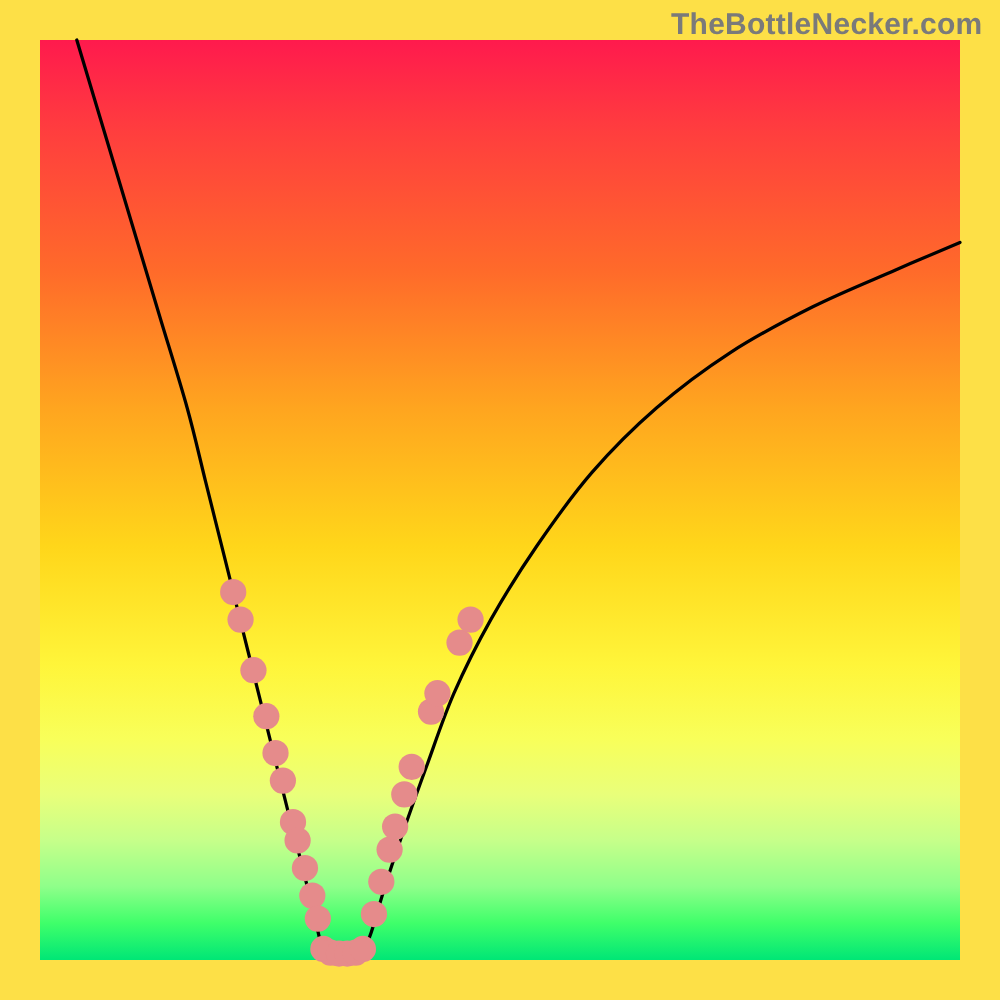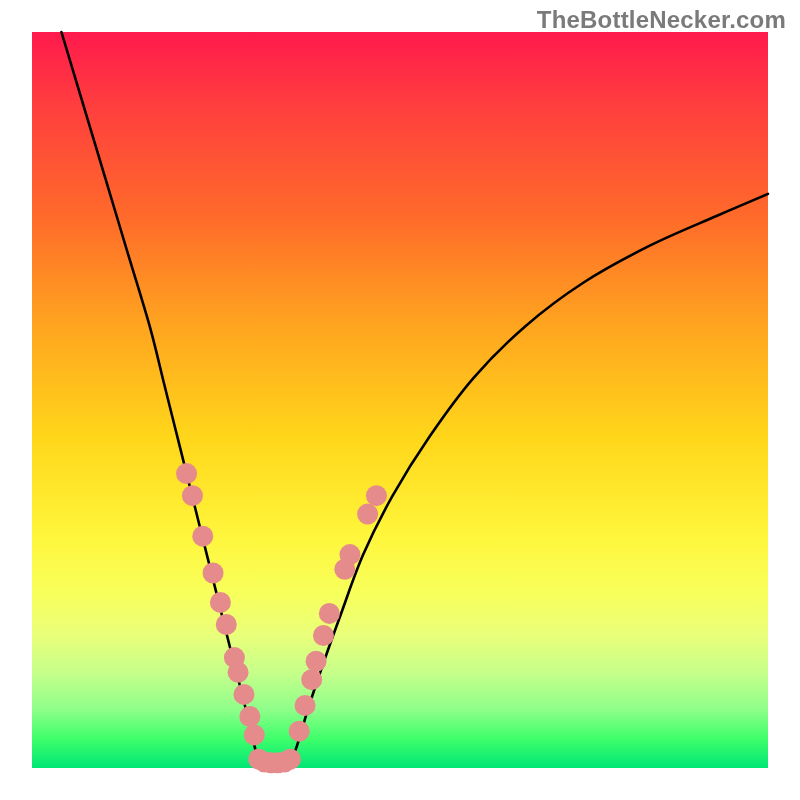--- a/index.html
+++ b/index.html
@@ -8,21 +8,21 @@
     width: 800px;
     height: 800px;
     overflow: hidden;
     background: #000;
     font-family: Arial, Helvetica, sans-serif;
   }
   .frame {
     position: absolute;
     left: 0; top: 0;
     width: 800px; height: 800px;
-    background: #ffffff;
+    background: #fde047;
   }
   .plot {
     position: absolute;
     left: 32px;
     top: 32px;
     width: 736px;
     height: 736px;
     background: linear-gradient(to bottom,
       #ff1a4d 0%,
       #ff3e3e 10%,

